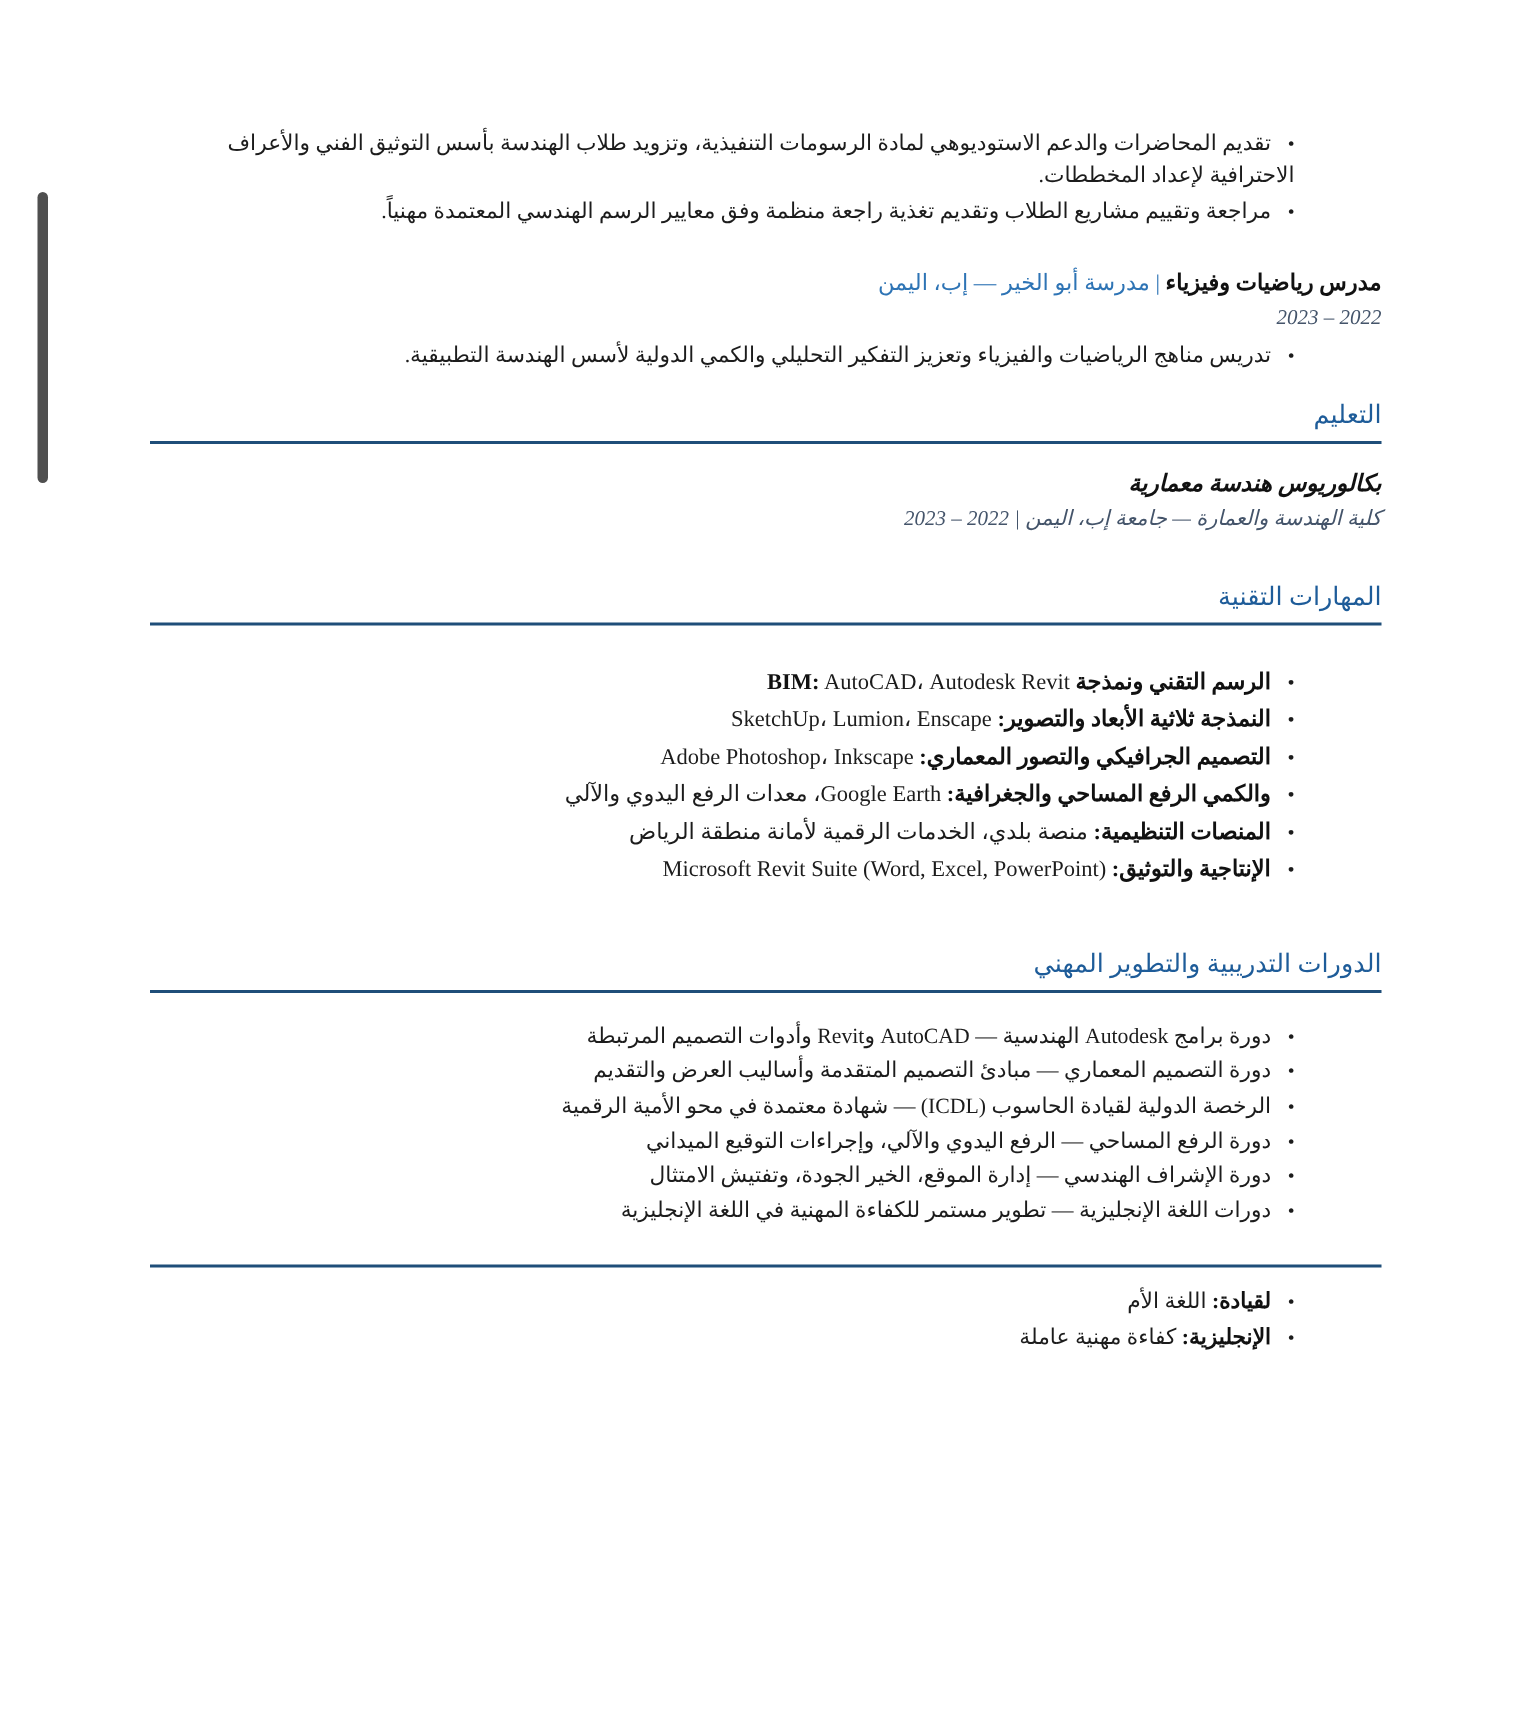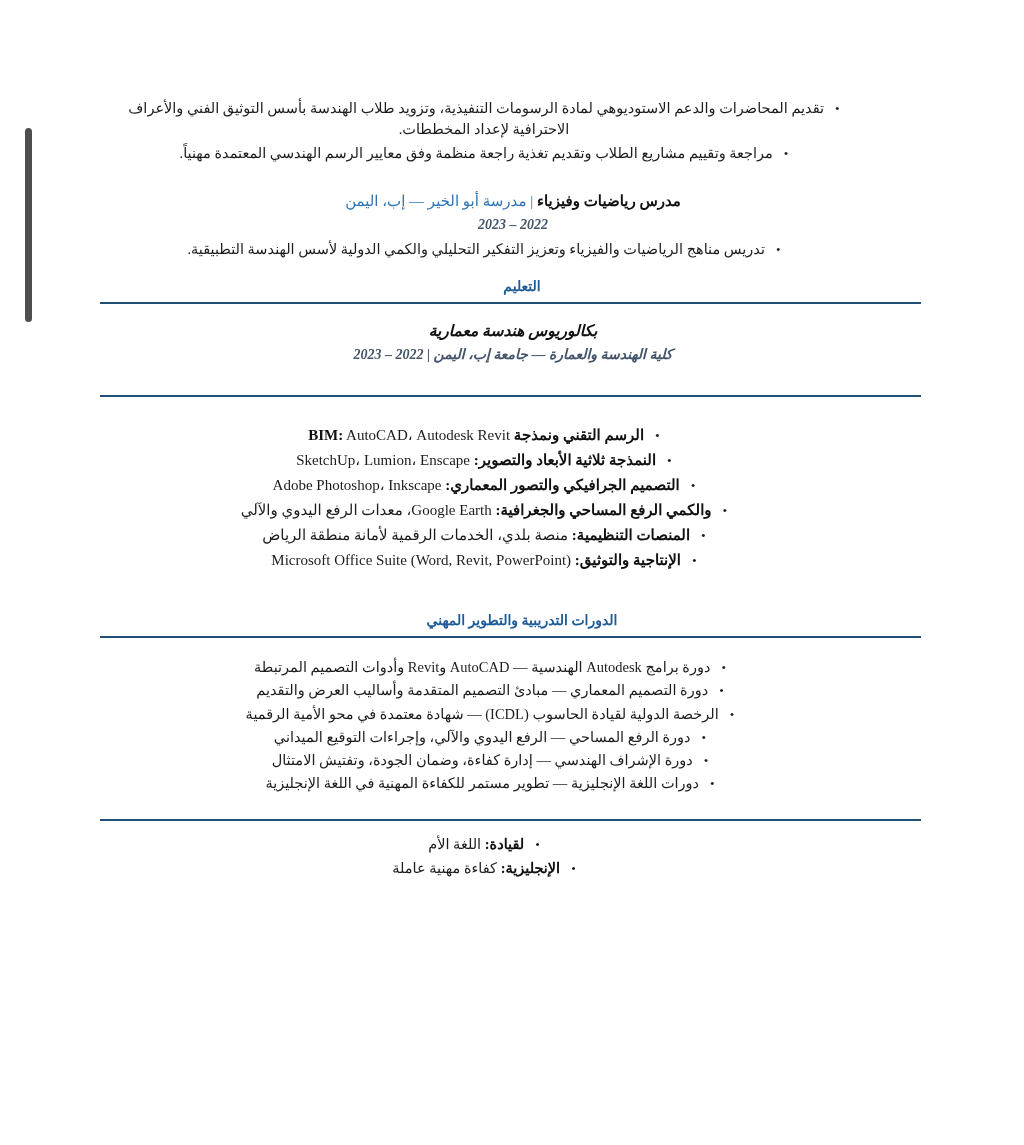--- a/index.html
+++ b/index.html
@@ -7,36 +7,36 @@
   body {
     width:1024px; height:1145px; position:relative; overflow:hidden;
     font-family:"Liberation Serif","DejaVu Serif",serif;
     color:#1c1c1c;
   }
   .scroll-thumb {
     position:absolute; left:25px; top:128px; width:7px; height:194px;
     background:#4f4f4f; border-radius:4px;
   }
   .content {
-    position:absolute; left:105px; top:98px; width:816px;
-    direction:rtl; text-align:center;
+    position:absolute; left:105px; top:86px; width:816px;
+    direction:rtl; text-align:right;
   }
   .rtl-list { padding-right:58px; }
   .b-item { font-size:14.5px; line-height:1.45; margin-bottom:3px; color:#1c1c1c; }
   .b-item.sk { font-size:15px; line-height:1.6; margin-bottom:1px; }
   .b-item.cr { font-size:14.5px; line-height:1.6; margin-bottom:0;margin-left:12px; }
   .mk { margin-left:11px; font-size:0.9em; }
   .job-line { font-size:15px; line-height:1.5; margin-top:26px; }
   .job-title { font-weight:bold; color:#111; }
   .sep { color:#2e74b5; }
   .org { color:#2e74b5; }
-  .muted-italic { font-style:italic; color:#44546a; font-size:14px; line-height:1.45;font-weight:bold; }
+  .muted-italic { font-style:italic; color:#44546a; font-size:14px; line-height:1.45; }
   .date-line { margin-top:2px; }
   h2.sec {
-    font-size:14px; font-weight:bold; color:#1e5c99; line-height:1.3;margin-left:18px;
+    font-size:17px; font-weight:normal; color:#1e5c99; line-height:1.3;margin-left:18px;
   }
   .rule { border-bottom:2px solid #1f4e79; margin:6px 0 0 -5px; }
   .sec-edu { margin-top:18px; }
   .sec-skills { margin-top:30px; }
   .sec-courses { margin-top:40px; }
   .sec-langs { margin-top:24px; }
   .degree { font-weight:bold; font-size:15.5px; margin-top:16px; line-height:1.4; color:#111;font-style:italic; }
   .edu-detail { margin-top:3px; }
   .list-skills { margin-top:26px; }
   .list-courses { margin-top:18px; }
@@ -70,40 +70,41 @@
     <div class="rule"></div>
     <div class="degree">بكالوريوس هندسة معمارية</div>
     <div class="muted-italic edu-detail">
       <span>كلية الهندسة والعمارة — جامعة إب، اليمن</span>
       <span>|</span>
       <span>2022 – 2023</span>
     </div>
   </section>
 
   <section class="sec-skills">
+    <h2 class="sec">المهارات التقنية</h2>
     <div class="rule"></div>
     <div class="rtl-list list-skills">
       <div class="b-item sk"><span class="mk">•</span><b class="lbl">الرسم التقني ونمذجة BIM:</b> <span>AutoCAD، Autodesk Revit</span></div>
       <div class="b-item sk"><span class="mk">•</span><b class="lbl">النمذجة ثلاثية الأبعاد والتصوير:</b> <span>SketchUp، Lumion، Enscape</span></div>
       <div class="b-item sk"><span class="mk">•</span><b class="lbl">التصميم الجرافيكي والتصور المعماري:</b> <span>Adobe Photoshop، Inkscape</span></div>
       <div class="b-item sk"><span class="mk">•</span><b class="lbl">والكمي الرفع المساحي والجغرافية:</b> <span>Google Earth، معدات الرفع اليدوي والآلي</span></div>
       <div class="b-item sk"><span class="mk">•</span><b class="lbl">المنصات التنظيمية:</b> <span>منصة بلدي، الخدمات الرقمية لأمانة منطقة الرياض</span></div>
-      <div class="b-item sk"><span class="mk">•</span><b class="lbl">الإنتاجية والتوثيق:</b> <span>Microsoft Office Suite (Word, Revit, PowerPoint)</span></div>
+      <div class="b-item sk"><span class="mk">•</span><b class="lbl">الإنتاجية والتوثيق:</b> <span>Microsoft Revit Suite (Word, Excel, PowerPoint)</span></div>
     </div>
   </section>
 
   <section class="sec-courses">
     <h2 class="sec">الدورات التدريبية والتطوير المهني</h2>
     <div class="rule"></div>
     <div class="rtl-list list-courses">
       <div class="b-item cr"><span class="mk">•</span><span>دورة برامج Autodesk الهندسية — AutoCAD وRevit وأدوات التصميم المرتبطة</span></div>
       <div class="b-item cr"><span class="mk">•</span><span>دورة التصميم المعماري — مبادئ التصميم المتقدمة وأساليب العرض والتقديم</span></div>
       <div class="b-item cr"><span class="mk">•</span><span>الرخصة الدولية لقيادة الحاسوب (ICDL) — شهادة معتمدة في محو الأمية الرقمية</span></div>
       <div class="b-item cr"><span class="mk">•</span><span>دورة الرفع المساحي — الرفع اليدوي والآلي، وإجراءات التوقيع الميداني</span></div>
-      <div class="b-item cr"><span class="mk">•</span><span>دورة الإشراف الهندسي — إدارة كفاءة، وضمان الجودة، وتفتيش الامتثال</span></div>
+      <div class="b-item cr"><span class="mk">•</span><span>دورة الإشراف الهندسي — إدارة الموقع، الخير الجودة، وتفتيش الامتثال</span></div>
       <div class="b-item cr"><span class="mk">•</span><span>دورات اللغة الإنجليزية — تطوير مستمر للكفاءة المهنية في اللغة الإنجليزية</span></div>
     </div>
   </section>
 
   <section class="sec-langs">
     <div class="rule"></div>
     <div class="rtl-list list-langs">
       <div class="b-item"><span class="mk">•</span><b class="lbl">لقيادة:</b> <span>اللغة الأم</span></div>
       <div class="b-item"><span class="mk">•</span><b class="lbl">الإنجليزية:</b> <span>كفاءة مهنية عاملة</span></div>
     </div>

